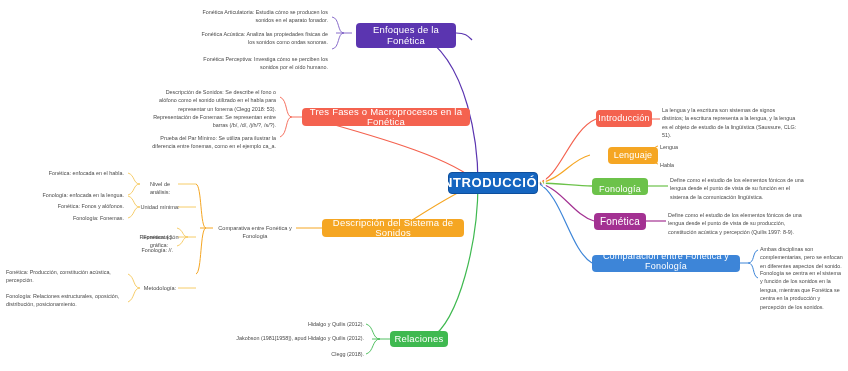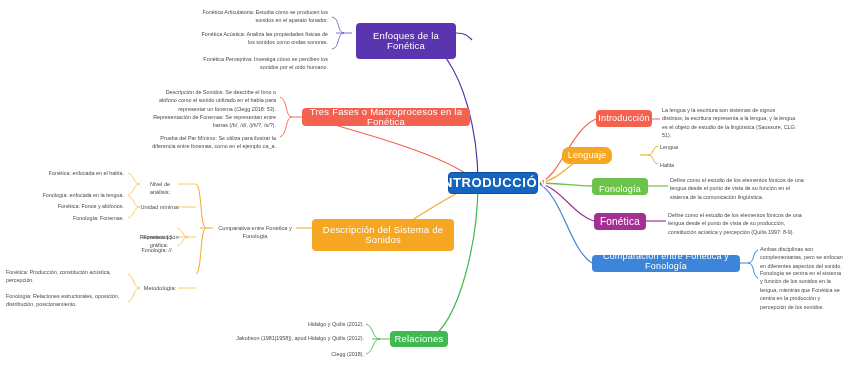--- a/index.html
+++ b/index.html
@@ -79,35 +79,35 @@
     <path d="M648,186 L668,186" stroke="#6cc24a" stroke-width="1.2" fill="none"></path>
     <path d="M646,221 L666,221" stroke="#a33192" stroke-width="1.2" fill="none"></path>
     <path d="M740,263 L748,263" stroke="#3d85d8" stroke-width="1" fill="none"></path>
     <path d="M748,263 C755,263 752,252 758,250 M748,263 C755,263 752,276 758,278" stroke="#3d85d8" stroke-width="1" fill="none"></path>
   </svg>
 
   <div class="node central" style="left:448px;top:172px;width:90px;height:22px;">
     <span>INTRODUCCIÓN</span>
   </div>
 
-  <div class="node purple" style="left:356px;top:23px;width:100px;height:36px;">
+  <div class="node purple" style="left:356px;top:23px;width:100px;height:25px;">
     <span>Enfoques de la Fonética</span>
   </div>
   <div class="leaf r" style="left:196px;top:8px;width:132px;">Fonética Articulatoria: Estudia cómo se producen los sonidos en el aparato fonador.</div>
   <div class="leaf r" style="left:196px;top:30px;width:132px;">Fonética Acústica: Analiza las propiedades físicas de los sonidos como ondas sonoras.</div>
   <div class="leaf r" style="left:196px;top:55px;width:132px;">Fonética Perceptiva: Investiga cómo se perciben los sonidos por el oído humano.</div>
 
   <div class="node coralbig" style="left:302px;top:108px;width:168px;height:18px;">
     <span>Tres Fases o Macroprocesos en la Fonética</span>
   </div>
   <div class="leaf r" style="left:148px;top:88px;width:128px;">Descripción de Sonidos: Se describe el fono o alófono como el sonido utilizado en el habla para representar un fonema (Clegg 2018: 53).</div>
   <div class="leaf r" style="left:148px;top:113px;width:128px;">Representación de Fonemas: Se representan entre barras (/b/, /d/, /j/h/?, /s/?).</div>
   <div class="leaf r" style="left:148px;top:134px;width:128px;">Prueba del Par Mínimo: Se utiliza para ilustrar la diferencia entre fonemas, como en el ejemplo ca_a.</div>
 
-  <div class="node amberbig" style="left:312px;top:219px;width:142px;height:32px;">
+  <div class="node amberbig" style="left:322px;top:219px;width:142px;height:18px;">
     <span>Descripción del Sistema de Sonidos</span>
   </div>
   <div class="mid" style="left:213px;top:224px;width:84px;text-align:center;">Comparativa entre Fonética y Fonología</div>
 
   <div class="mid" style="left:140px;top:180px;width:40px;text-align:center;">Nivel de análisis:</div>
   <div class="mid" style="left:140px;top:203px;width:40px;text-align:center;">Unidad mínima:</div>
   <div class="mid" style="left:130px;top:233px;width:58px;text-align:center;">Representación gráfica:</div>
   <div class="mid" style="left:140px;top:284px;width:40px;text-align:center;">Metodología:</div>
 
   <div class="leaf r" style="left:18px;top:169px;width:106px;">Fonética: enfocada en el habla.</div>
@@ -125,21 +125,21 @@
   </div>
   <div class="leaf r" style="left:250px;top:320px;width:114px;">Hidalgo y Quilis (2012).</div>
   <div class="leaf r" style="left:214px;top:334px;width:150px;">Jakobson (1981[1958]), apud Hidalgo y Quilis (2012).</div>
   <div class="leaf r" style="left:250px;top:350px;width:114px;">Clegg (2018).</div>
 
   <div class="node coral" style="left:596px;top:110px;width:56px;height:17px;">
     <span>Introducción</span>
   </div>
   <div class="leaf l" style="left:662px;top:106px;width:136px;">La lengua y la escritura son sistemas de signos distintos; la escritura representa a la lengua, y la lengua es el objeto de estudio de la lingüística (Saussure, CLG: 51).</div>
 
-  <div class="node amber" style="left:562px;top:147px;width:50px;height:17px;border-radius:7px;">
+  <div class="node amber" style="left:608px;top:147px;width:50px;height:17px;">
     <span>Lenguaje</span>
   </div>
   <div class="leaf l" style="left:660px;top:143px;width:70px;">Lengua</div>
   <div class="leaf l" style="left:660px;top:161px;width:70px;">Habla</div>
 
   <div class="node lgreen" style="left:592px;top:178px;width:56px;height:17px;">
     <span>Fonología</span>
   </div>
   <div class="leaf l" style="left:670px;top:176px;width:134px;">Define como el estudio de los elementos fónicos de una lengua desde el punto de vista de su función en el sistema de la comunicación lingüística.</div>
 

